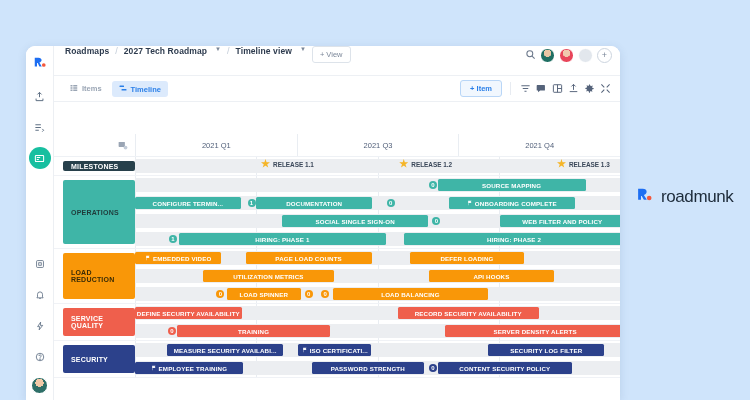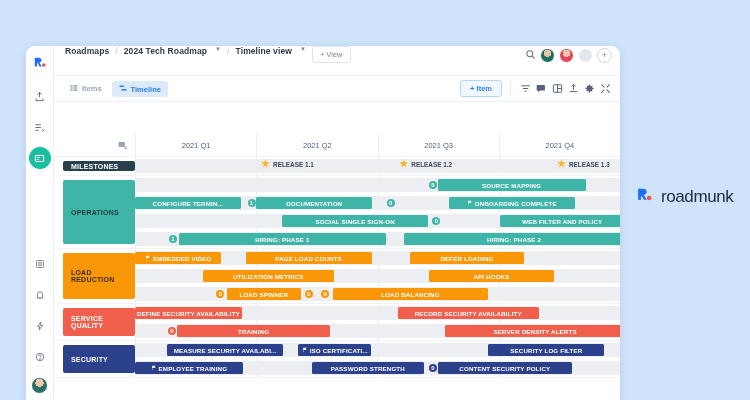--- a/index.html
+++ b/index.html
@@ -177,21 +177,21 @@
       </svg>
     </div>
     <div class="rail-avatar"></div>
   </div>
 
   <div id="content">
 
     <div id="crumbbar">
       <span class="crumb">Roadmaps</span>
       <span class="crumb-sep">/</span>
-      <span class="crumb">2024 Tech Roadmap</span>
+      <span class="crumb">2027 Tech Roadmap</span>
       <span class="caret">▼</span>
       <span class="crumb-sep">/</span>
       <span class="crumb">Timeline view</span>
       <span class="caret">▼</span>
       <span class="view-btn">+ View</span>
       <span class="hdr-right">
         <span>
           <svg width="11" height="11" viewBox="0 0 16 16" fill="none" stroke="#6b788b" stroke-width="1.5">
             <circle cx="7" cy="7" r="4.3"></circle>
                 <path d="M10.2 10.2L14 14"></path>
@@ -264,21 +264,20 @@
 
     <div id="timeline">
       <div id="qhead">
         <div class="qcorner">
           <svg width="10" height="10" viewBox="0 0 16 16" fill="#9aa5b4">
             <rect x="1" y="3" width="10" height="8" rx="1"></rect>
                 <circle cx="12" cy="12" r="3" fill="#c3ccd8"></circle>
           </svg>
         </div>
         <div class="qcell">2021 Q1</div>
-        <div class="qcell">2021 Q2</div>
         <div class="qcell">2021 Q3</div>
         <div class="qcell">2021 Q4</div>
       </div>
       <div id="lanes">
             <div class="lane">
               <div class="lane-label-cell">
                 <div class="lane-chip" style="background: rgb(39, 64, 75); color: rgb(255, 255, 255);">MILESTONES</div>
               </div>
               <div class="lane-rows">
                 <div class="gridcol" style="left: 0%;"></div>

